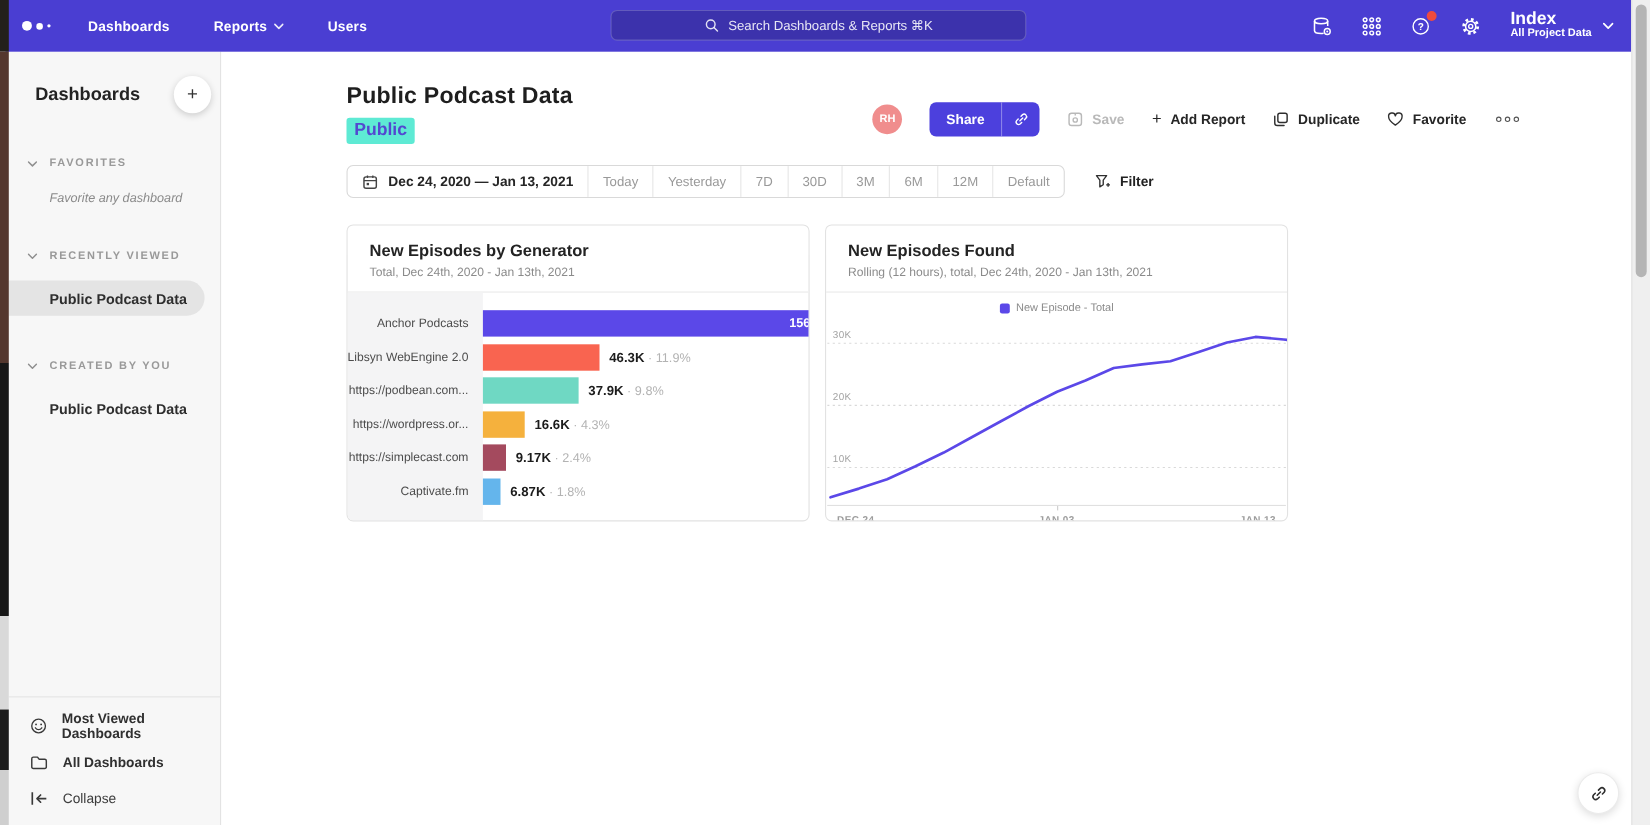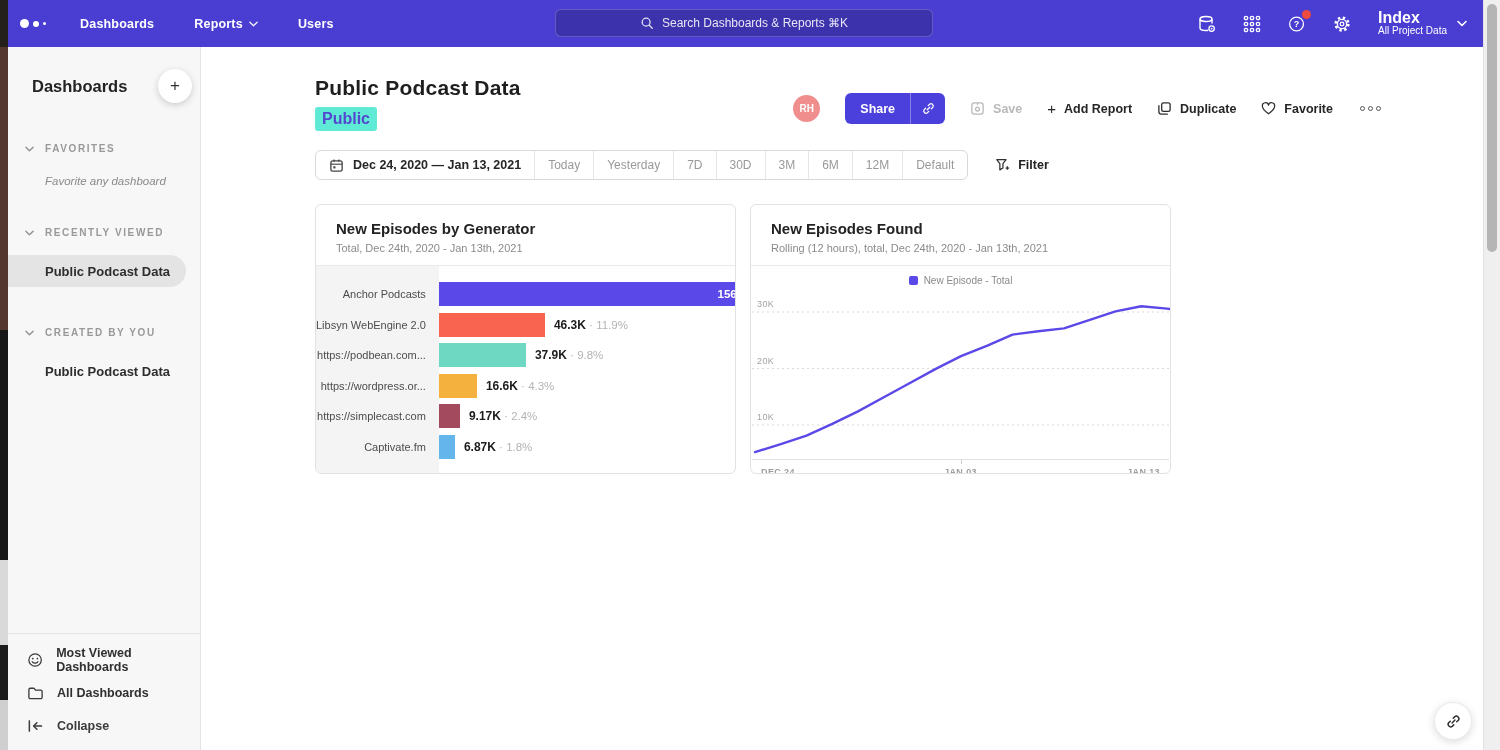--- a/index.html
+++ b/index.html
@@ -24,21 +24,21 @@
                 background:rgba(0,0,0,0.18); border:1px solid rgba(255,255,255,0.20); border-radius:6px;
                 display:flex; align-items:center; justify-content:center; gap:8px; cursor:text; }
   .nav-search svg { width:14px; height:14px; color:rgba(255,255,255,0.85); }
   .nav-search span { font-size:12px; color:rgba(255,255,255,0.88); }
   .nav-right { position:absolute; right:16px; top:0; height:47px; display:flex; align-items:center; gap:23px; }
   .nav-icon { width:22px; height:22px; color:#fff; position:relative; cursor:pointer; display:flex; align-items:center; justify-content:center; }
   .nav-icon svg { width:20px; height:20px; }
   .notif-dot { position:absolute; right:-3px; top:-3px; width:9px; height:9px; border-radius:50%; background:#ef4b3f; }
   .project-switcher { display:flex; align-items:center; gap:10px; cursor:pointer; margin-left:2px; }
   .project-name { font-size:16px; font-weight:700; line-height:14px; }
-  .project-sub { font-size:10px; font-weight:400; line-height:12px; }
+  .project-sub { font-size:10px; font-weight:700; line-height:12px; }
   .project-switcher svg { width:10px; height:7px; }
 
   
   #sidebar { position:absolute; left:8px; top:47px; width:193px; height:703px; background:#f7f7f7;
              border-right:1px solid #e3e3e3; z-index:40; }
   .sb-head { display:flex; align-items:center; justify-content:space-between; padding:22px 8px 0 24px; }
   .sb-title { font-size:16.5px; font-weight:700; color:#232323; }
   .sb-add { width:34px; height:34px; border-radius:50%; background:#fff; box-shadow:0 2px 7px rgba(0,0,0,0.18);
             display:flex; align-items:center; justify-content:center; font-size:17px; color:#333; cursor:pointer; }
   .sb-section { margin-top:40px; }
@@ -46,21 +46,21 @@
   .sb-section-head svg { width:9px; height:6px; color:#8f8f8f; }
   .sb-section-label { font-size:10px; font-weight:700; letter-spacing:1.6px; color:#999; }
   .sb-empty { font-size:11.5px; font-style:italic; color:#8a8a8a; padding-left:37px; margin-top:21px; }
   .sb-item { height:32px; margin-top:17px; display:flex; align-items:center; padding-left:37px;
              font-size:13px; font-weight:700; color:#2e2e2e; cursor:pointer; }
   .sb-item.selected { background:#e4e4e4; width:178px; border-radius:0 16px 16px 0; }
   .sb-footer { position:absolute; bottom:0; left:0; width:100%; border-top:1px solid #e4e4e4; padding:9px 0 8px; background:#f7f7f7; }
   .sb-footer-item { height:33px; display:flex; align-items:center; gap:13px; padding-left:19px;
                     font-size:12.5px; font-weight:700; color:#303030; cursor:pointer; }
   .sb-footer-item svg { width:17px; height:16px; color:#3a3a3a; }
-  .sb-footer-item.light { font-weight:700; color:#3c3c3c; }
+  .sb-footer-item.light { font-weight:400; color:#3c3c3c; }
 
   
   #main { position:absolute; left:202px; top:47px; width:1281px; height:703px; background:#fff; overflow:hidden; }
   .content { width:1068px; margin-left:113px; position:relative; }
   .page-head { padding-top:29px; display:flex; justify-content:space-between; }
   .page-title { font-size:21px; font-weight:700; color:#1e1e1e; letter-spacing:.2px; }
   .page-badge { display:inline-block; margin-top:7px; font-size:16px; font-weight:700; color:#5348d0;
                 background:#5eead4; border-radius:3px; padding:3px 7px; }
   .actions { display:flex; align-items:center; gap:25px; margin-top:10px; }
   .avatar { width:27px; height:27px; border-radius:50%; background:#f08d8d; color:#fff; font-size:10px; font-weight:700;

